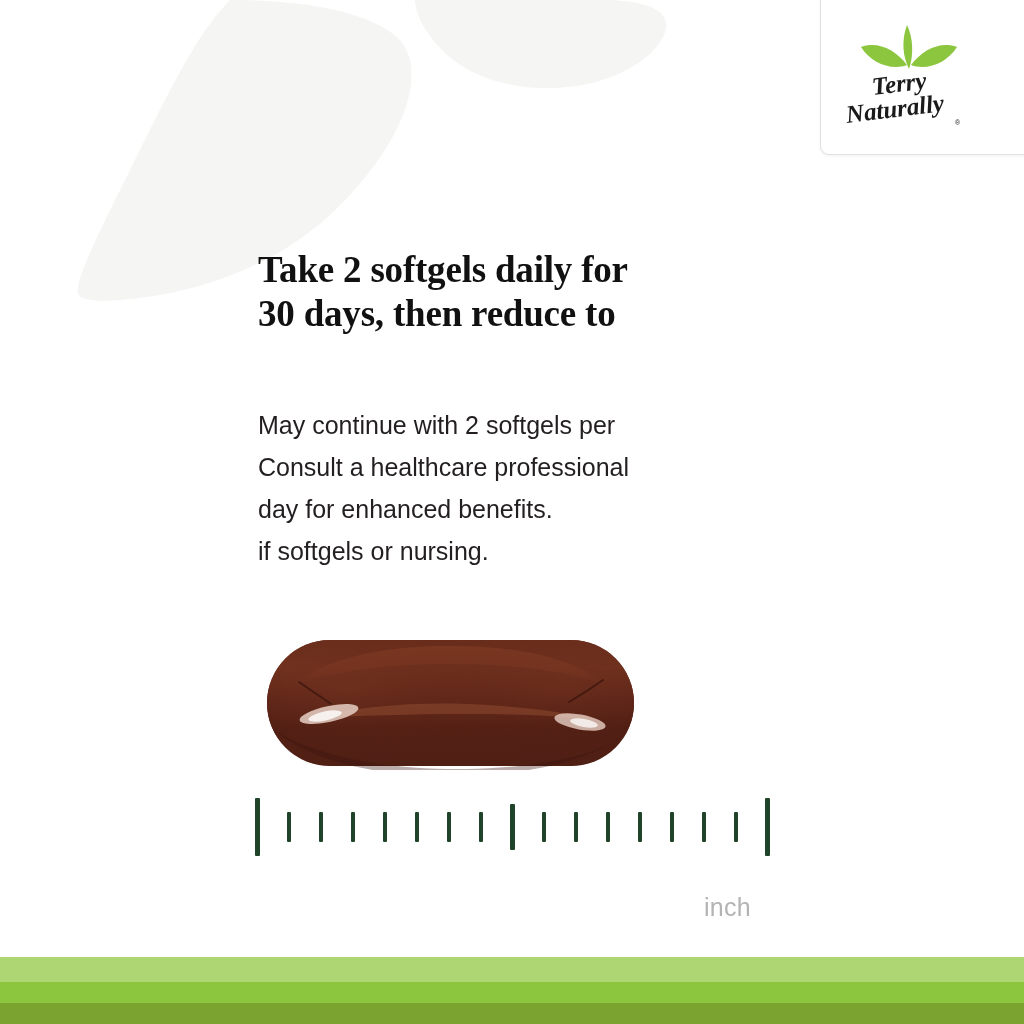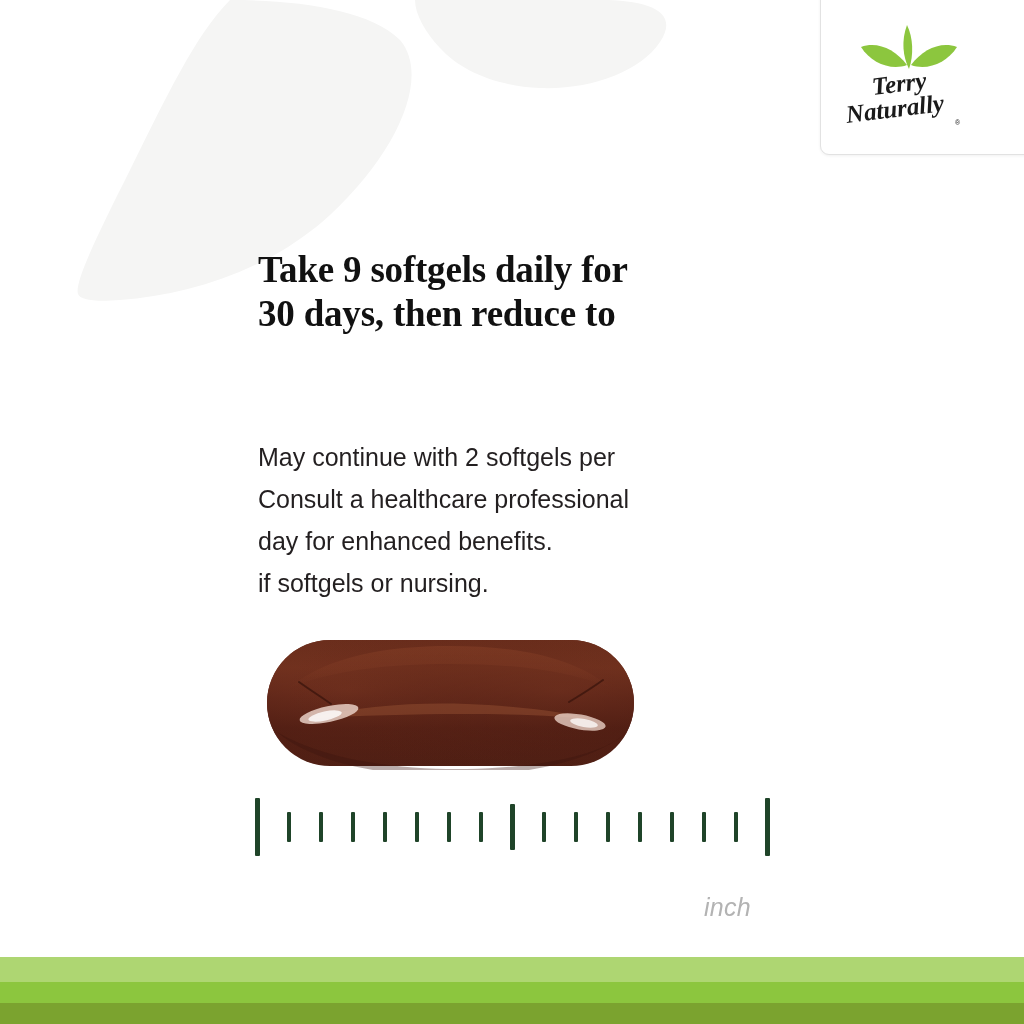--- a/index.html
+++ b/index.html
@@ -74,21 +74,20 @@
   .body-copy {
     position: absolute;
     left: 258px;
     top: 404px;
     width: 500px;
     font-family: "Liberation Sans", sans-serif;
     font-weight: 400;
     font-size: 25px;
     line-height: 42px;
     color: #231f20;
-    margin-top: 32px;
   }
   .body-copy span { display: block; }
 
   
   .softgel-wrap {
     position: absolute;
     left: 267px;
     top: 636px;
     width: 367px;
     height: 134px;
@@ -112,21 +111,20 @@
   .tick.minor { width: 4px; top: 14px; height: 30px; }
 
   .inch-label {
     position: absolute;
     left: 704px;
     top: 893px;
     font-family: "Liberation Sans", sans-serif;
     font-size: 25px;
     color: #b3b3b3;
     letter-spacing: 0.3px;
-    font-style: italic;
   }
 
   
   .stripe { position: absolute; left: 0; width: 1024px; }
   .stripe-1 { top: 957px;  height: 25px; background: #aed672; }
   .stripe-2 { top: 982px;  height: 21px; background: #8cc63e; }
   .stripe-3 { top: 1003px; height: 21px; background: #7ba32f; }
 </style>
 </head>
 <body>
@@ -157,21 +155,21 @@
       <svg class="logo-word" viewBox="0 0 130 70" xmlns="http://www.w3.org/2000/svg">
         <text x="30" y="28" font-family="Liberation Serif, serif" font-style="italic" font-weight="bold" font-size="25" fill="#1a1a1a" transform="rotate(-7 30 28)">Terry</text>
         <text x="4" y="56" font-family="Liberation Serif, serif" font-style="italic" font-weight="bold" font-size="25" fill="#1a1a1a" transform="rotate(-7 4 56)">Naturally</text>
         <text x="112" y="58" font-family="Liberation Sans, sans-serif" font-size="7" fill="#1a1a1a">®</text>
       </svg>
 
     </div>
   </div>
 
   <div class="headline">
-    <span>Take 9 softgels daily for</span>
+    <span>Take 2 softgels daily for</span>
     <span>30 days, then reduce to</span>
   </div>
 
   <div class="body-copy">
     <span>May continue with 2 softgels per</span>
     <span>Consult a healthcare professional</span>
     <span>day for enhanced benefits.</span>
     <span>if softgels or nursing.</span>
   </div>
 

